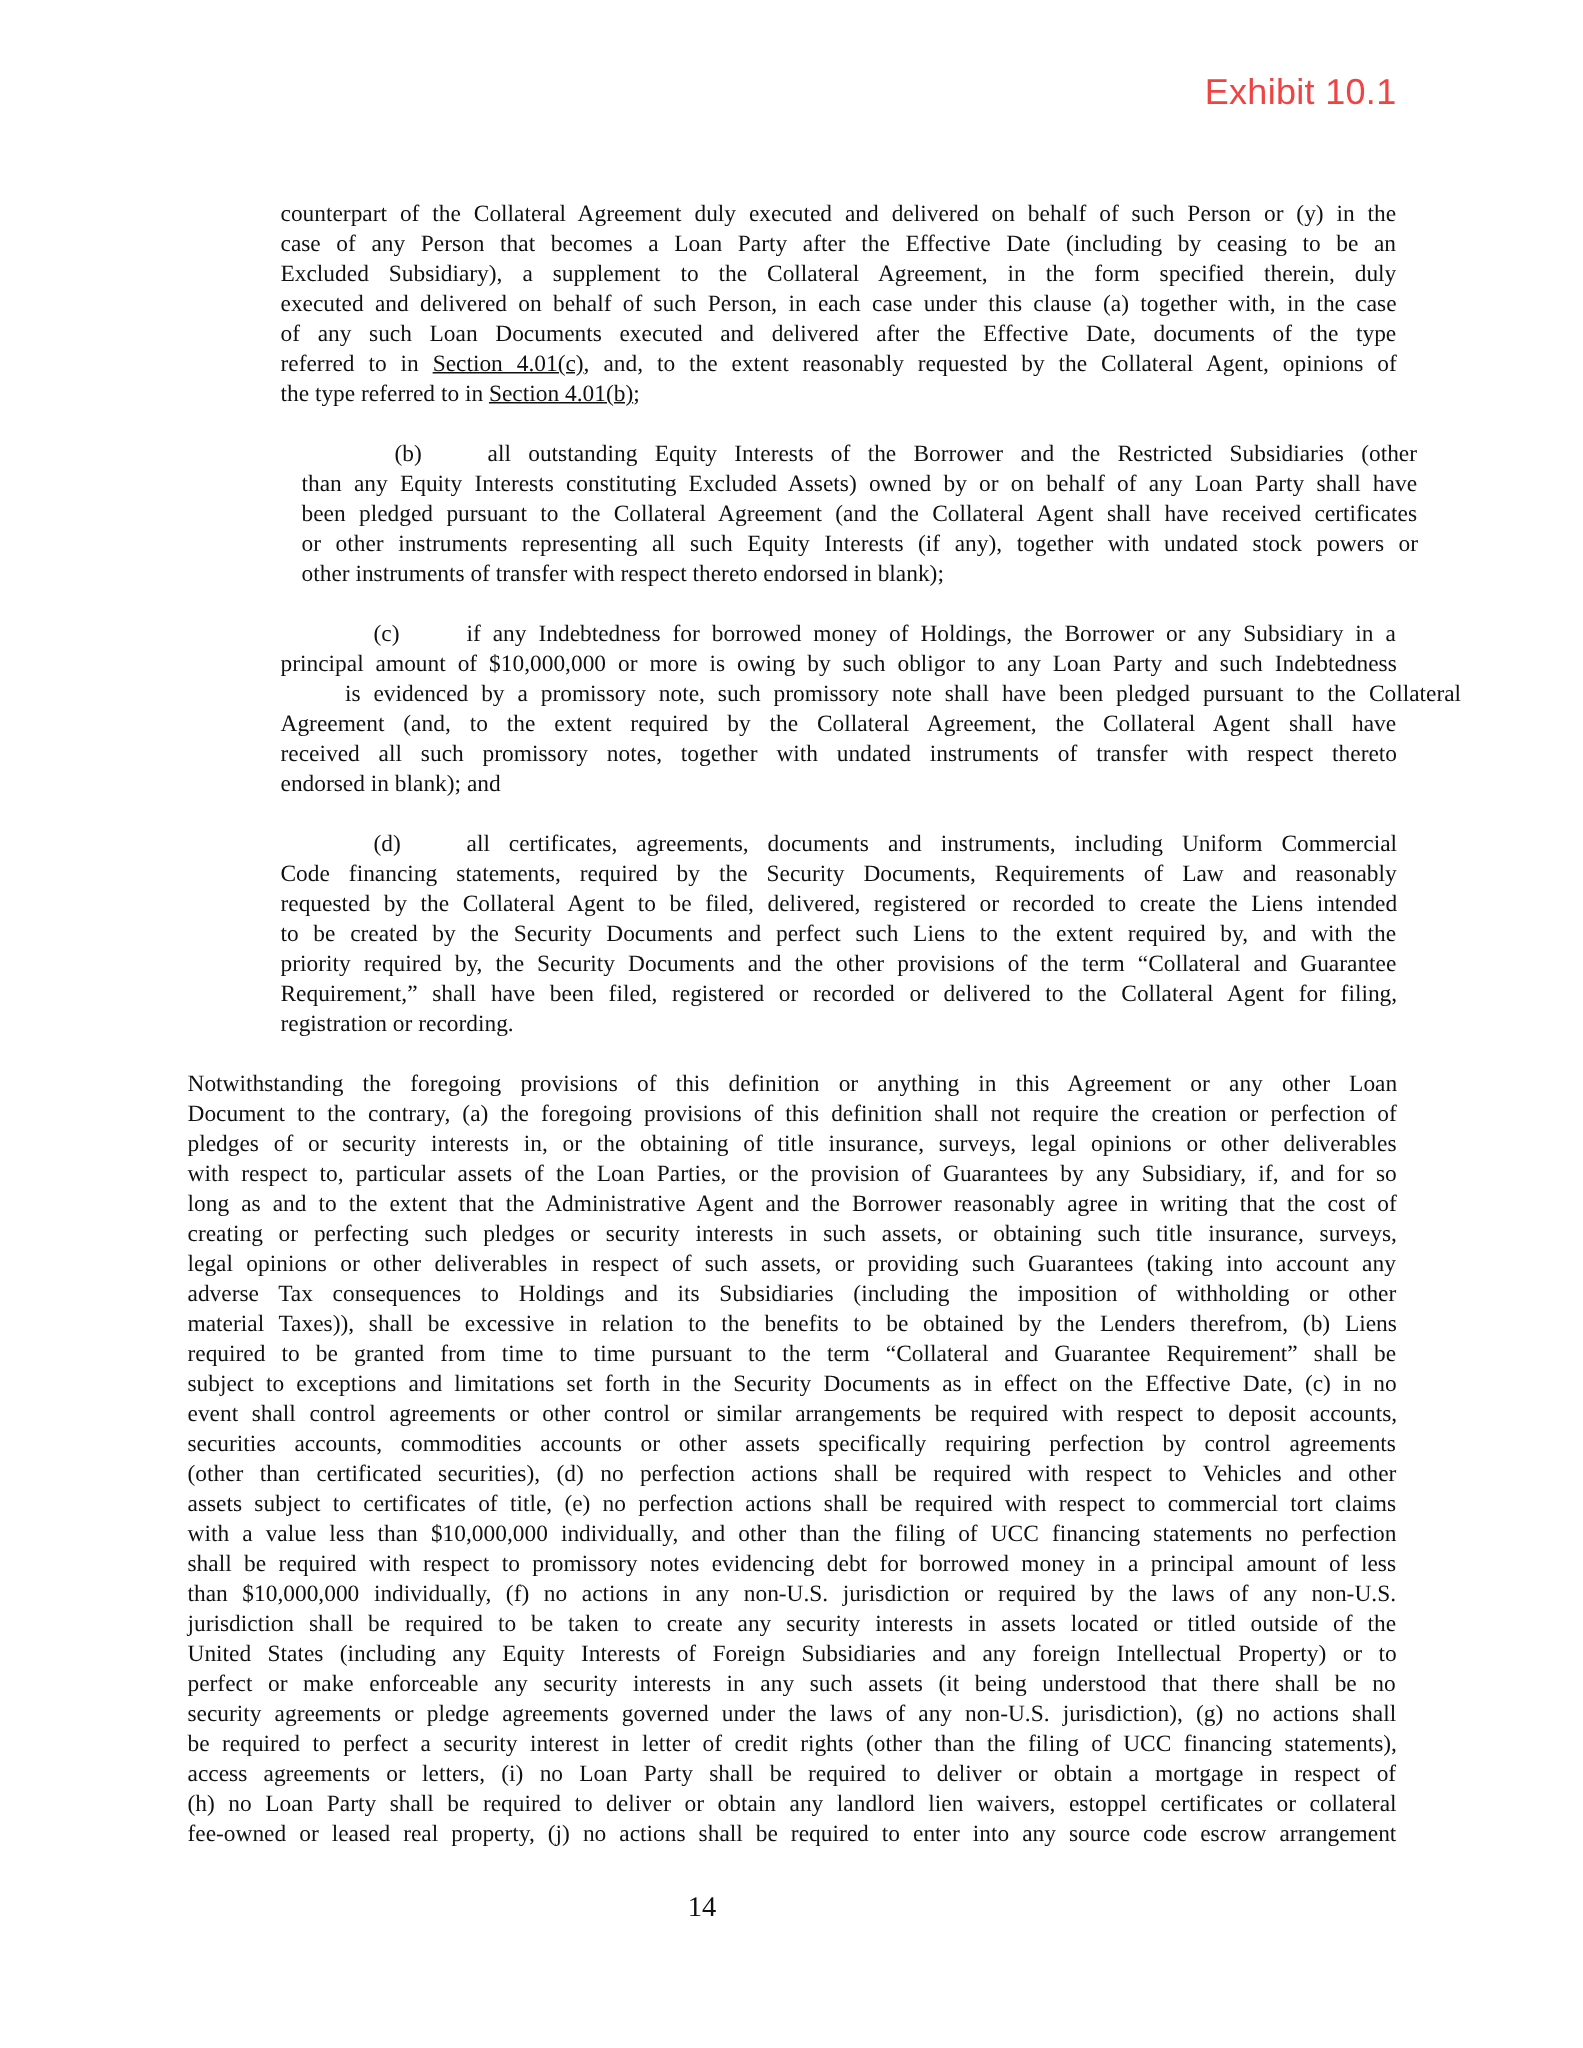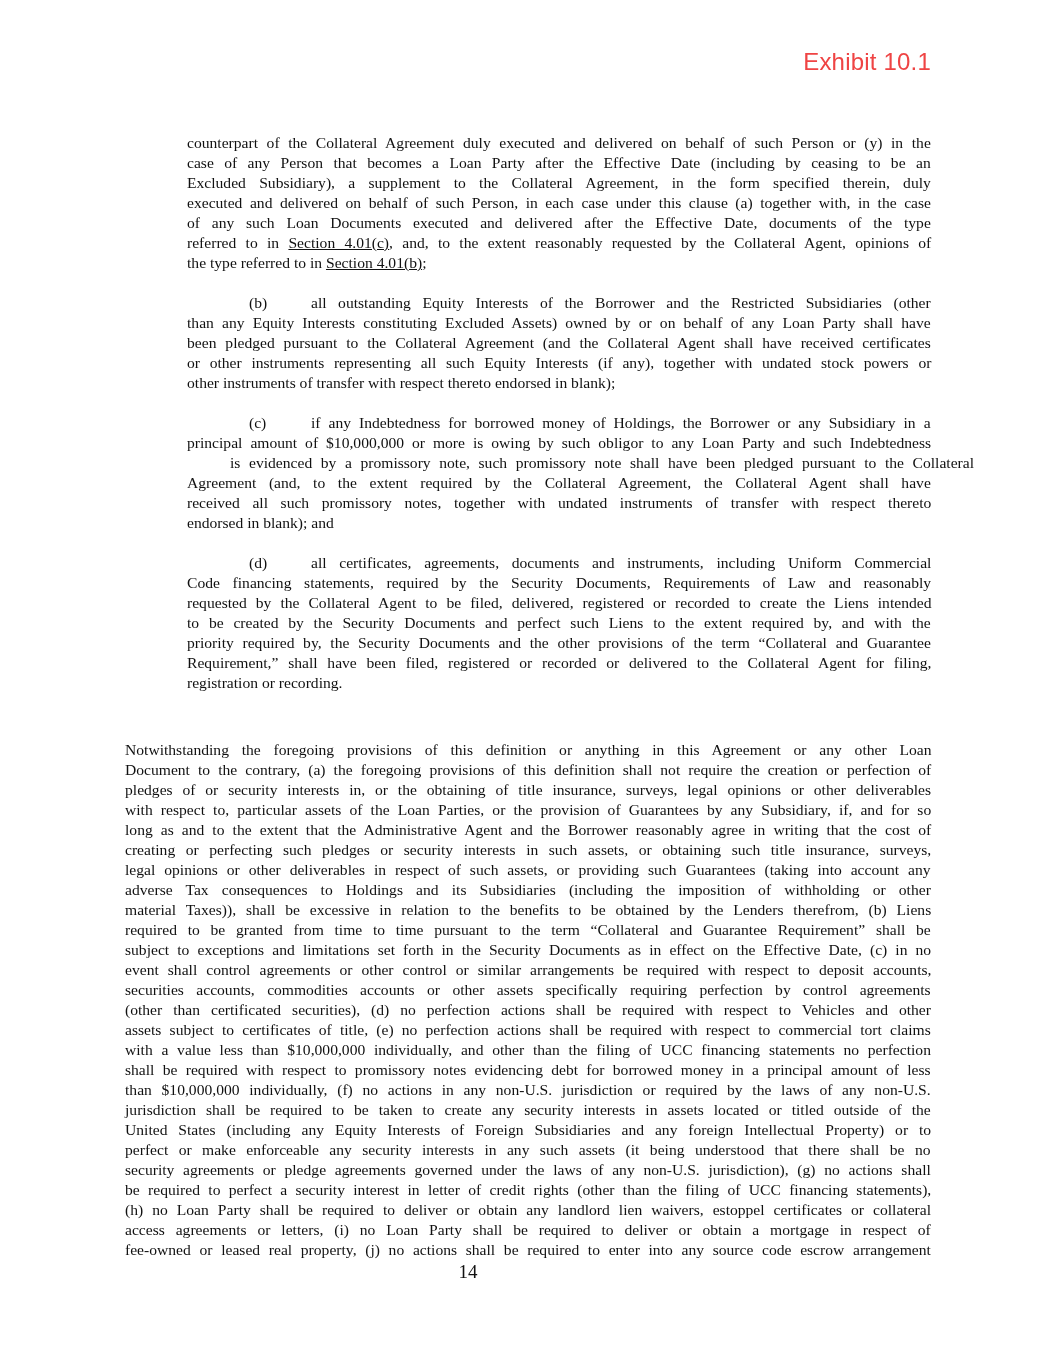--- a/index.html
+++ b/index.html
@@ -46,21 +46,21 @@
       <span style="word-spacing: 7.86667px;">of any such Loan Documents executed and delivered after the Effective Date, documents of the type</span>
     </div>
   <div class="jl">
       <span style="word-spacing: 5.375px;"><span>referred to in </span><span class="u">Section 4.01(c)</span><span>, and, to the extent reasonably requested by the Collateral Agent, opinions of</span></span>
     </div>
   <div class="jl last">
       <span><span>the type referred to in </span><span class="u">Section 4.01(b)</span><span>;</span></span>
     </div>
 </div>
 
-<div class="block indented doc" style="top:293px;">
+<div class="block indented doc" style="top:293px;margin-left:14px;">
   <div class="jl">
       <span style="word-spacing: 7.63636px;"><span class="label">(b)</span><span>all outstanding Equity Interests of the Borrower and the Restricted Subsidiaries (other</span></span>
     </div>
   <div class="jl">
       <span style="word-spacing: 4.23529px;">than any Equity Interests constituting Excluded Assets) owned by or on behalf of any Loan Party shall have</span>
     </div>
   <div class="jl">
       <span style="word-spacing: 5px;">been pledged pursuant to the Collateral Agreement (and the Collateral Agent shall have received certificates</span>
     </div>
   <div class="jl">
@@ -109,21 +109,21 @@
       <span style="word-spacing: 4.8px;">priority required by, the Security Documents and the other provisions of the term “Collateral and Guarantee</span>
     </div>
   <div class="jl">
       <span style="word-spacing: 5.86667px;">Requirement,” shall have been filed, registered or recorded or delivered to the Collateral Agent for filing,</span>
     </div>
   <div class="jl last">
       <span>registration or recording.</span>
     </div>
 </div>
 
-<div class="block full doc" style="top:740px;" id="nw">
+<div class="block full doc" style="top:713px;" id="nw">
     <div class="jl">
       <span style="word-spacing: 8.86667px;">Notwithstanding the foregoing provisions of this definition or anything in this Agreement or any other Loan</span>
     </div>
     <div class="jl">
       <span style="word-spacing: 4.16667px;">Document to the contrary, (a) the foregoing provisions of this definition shall not require the creation or perfection of</span>
     </div>
     <div class="jl">
       <span style="word-spacing: 5.94118px;">pledges of or security interests in, or the obtaining of title insurance, surveys, legal opinions or other deliverables</span>
     </div>
     <div class="jl">
@@ -180,23 +180,23 @@
     <div class="jl">
       <span style="word-spacing: 6.5px;">perfect or make enforceable any security interests in any such assets (it being understood that there shall be no</span>
     </div>
     <div class="jl">
       <span style="word-spacing: 4.8125px;">security agreements or pledge agreements governed under the laws of any non-U.S. jurisdiction), (g) no actions shall</span>
     </div>
     <div class="jl">
       <span style="word-spacing: 4.42105px;">be required to perfect a security interest in letter of credit rights (other than the filing of UCC financing statements),</span>
     </div>
     <div class="jl">
+      <span style="word-spacing: 6.94737px;">access agreements or letters, (i) no Loan Party shall be required to deliver or obtain a mortgage in respect of</span>
+    </div>
+    <div class="jl">
       <span style="word-spacing: 5.11111px;">(h) no Loan Party shall be required to deliver or obtain any landlord lien waivers, estoppel certificates or collateral</span>
     </div>
     <div class="jl">
-      <span style="word-spacing: 6.94737px;">access agreements or letters, (i) no Loan Party shall be required to deliver or obtain a mortgage in respect of</span>
-    </div>
-    <div class="jl">
       <span style="word-spacing: 4.77778px;">fee-owned or leased real property, (j) no actions shall be required to enter into any source code escrow arrangement</span>
     </div>
   </div>
 
 <div class="page-num">14</div>
 
 </body></html>

